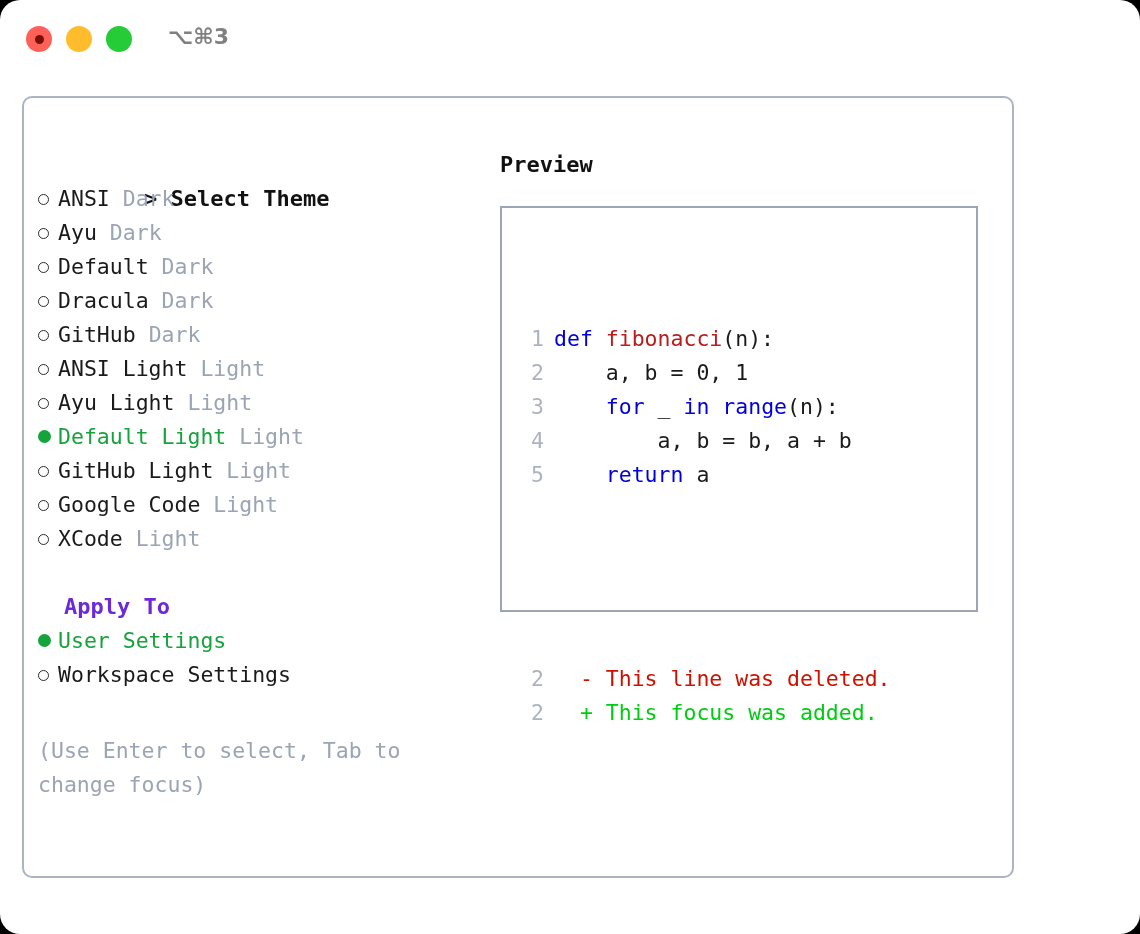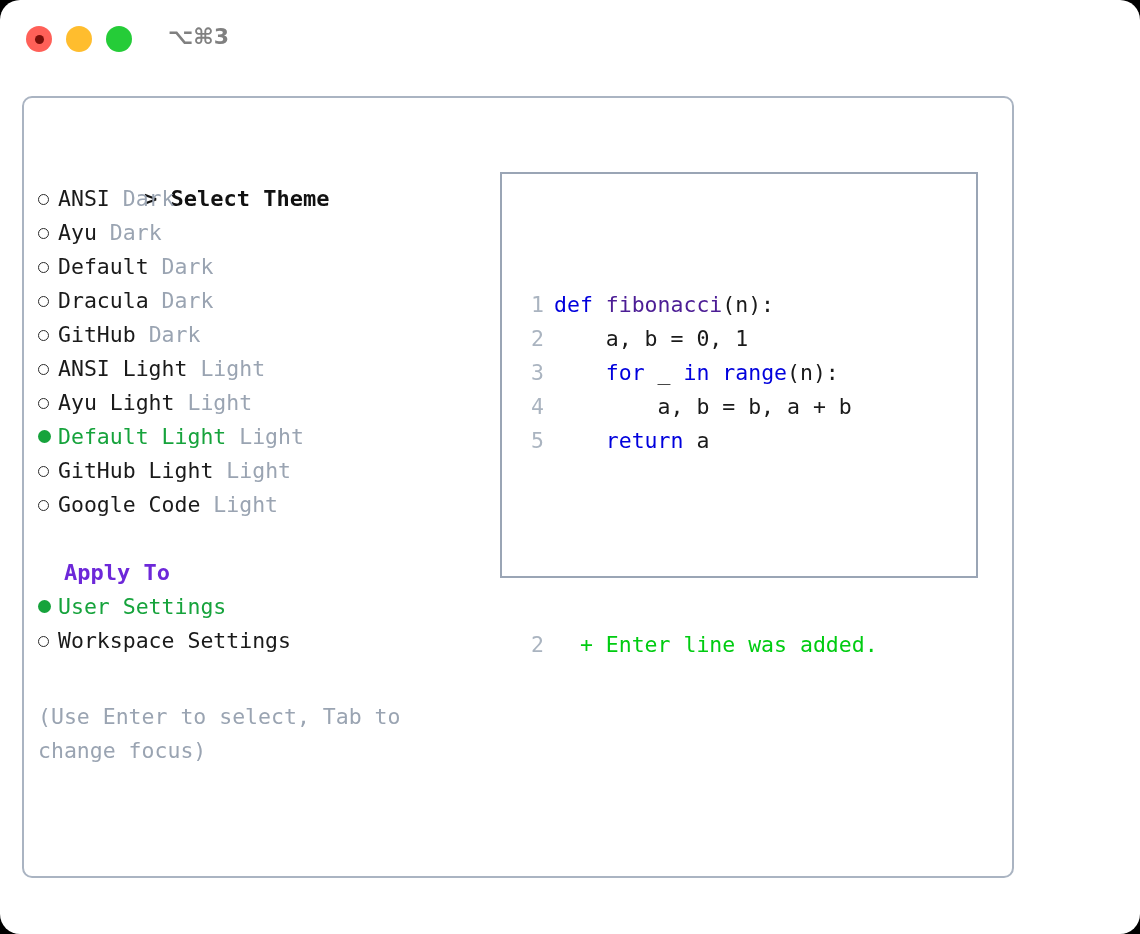--- a/index.html
+++ b/index.html
@@ -179,21 +179,21 @@
   }
   .code-line { height: 34px; white-space: pre; }
   .lno {
     display: inline-block;
     width: 26px;
     text-align: right;
     color: #aab4c0;
     margin-right: 10px;
   }
   .kw   { color: #0000dd; }
-  .fn   { color: #4c1d95; }
+  .fn   { color: #b91c1c; }
   .plain{ color: #1a1a1a; }
   .blank-line { height: 34px; }
 
   .diff-ctx { color: #6d7680; }
   .diff-del { color: #cc1100; }
   .diff-add { color: #00cc11; }
 </style>
 </head>
 <body>
 
@@ -220,39 +220,41 @@
           <div class="row"><span class="bullet-o"></span><span class="theme-name">ANSI</span><span> </span><span class="variant">Dark</span></div>
           <div class="row"><span class="bullet-o"></span><span class="theme-name">Ayu</span><span> </span><span class="variant">Dark</span></div>
           <div class="row"><span class="bullet-o"></span><span class="theme-name">Default</span><span> </span><span class="variant">Dark</span></div>
           <div class="row"><span class="bullet-o"></span><span class="theme-name">Dracula</span><span> </span><span class="variant">Dark</span></div>
           <div class="row"><span class="bullet-o"></span><span class="theme-name">GitHub</span><span> </span><span class="variant">Dark</span></div>
           <div class="row"><span class="bullet-o"></span><span class="theme-name">ANSI Light</span><span> </span><span class="variant">Light</span></div>
           <div class="row"><span class="bullet-o"></span><span class="theme-name">Ayu Light</span><span> </span><span class="variant">Light</span></div>
           <div class="row selected"><span class="bullet-dot"></span><span class="theme-name">Default Light</span><span> </span><span class="variant">Light</span></div>
           <div class="row"><span class="bullet-o"></span><span class="theme-name">GitHub Light</span><span> </span><span class="variant">Light</span></div>
           <div class="row"><span class="bullet-o"></span><span class="theme-name">Google Code</span><span> </span><span class="variant">Light</span></div>
+          <div class="row"><span class="bullet-o"></span><span class="theme-name">XCode</span><span> </span><span class="variant">Light</span></div>
         </div>
 
       <div class="spacer"></div>
 
       <div class="row apply-head">Apply To</div>
 
       <div id="apply-list">
           <div class="row apply-sel"><span class="bullet-dot"></span><span class="opt-label">User Settings</span></div>
           <div class="row"><span class="bullet-o"></span><span class="opt-label">Workspace Settings</span></div>
         </div>
 
       <div class="hint">(Use Enter to select, Tab to change focus)</div>
     </div>
 
     <div class="right-col">
+      <div class="preview-head">Preview</div>
 
       <div class="preview-box">
         <div class="code">
           <div id="code-lines"><div class="code-line"><span class="lno">1</span><span class="kw">def </span><span class="fn">fibonacci</span><span class="plain">(n):</span></div><div class="code-line"><span class="lno">2</span><span class="plain">    a, b = 0, 1</span></div><div class="code-line"><span class="lno">3</span><span class="plain">    </span><span class="kw">for</span><span class="plain"> _ </span><span class="kw">in range</span><span class="plain">(n):</span></div><div class="code-line"><span class="lno">4</span><span class="plain">        a, b = b, a + b</span></div><div class="code-line"><span class="lno">5</span><span class="plain">    </span><span class="kw">return</span><span class="plain"> a</span></div></div>
           <div class="blank-line"></div>
-          <div id="diff-lines"><div class="code-line"><span class="lno">2</span><span class="diff-add">  + Enter line was added.</span></div></div>
+          <div id="diff-lines"><div class="code-line"><span class="lno">2</span><span class="diff-del">  - This line was deleted.</span></div><div class="code-line"><span class="lno">2</span><span class="diff-add">  + This focus was added.</span></div></div>
         </div>
       </div>
     </div>
 
   </div>
 </div>
 
 </body></html>

